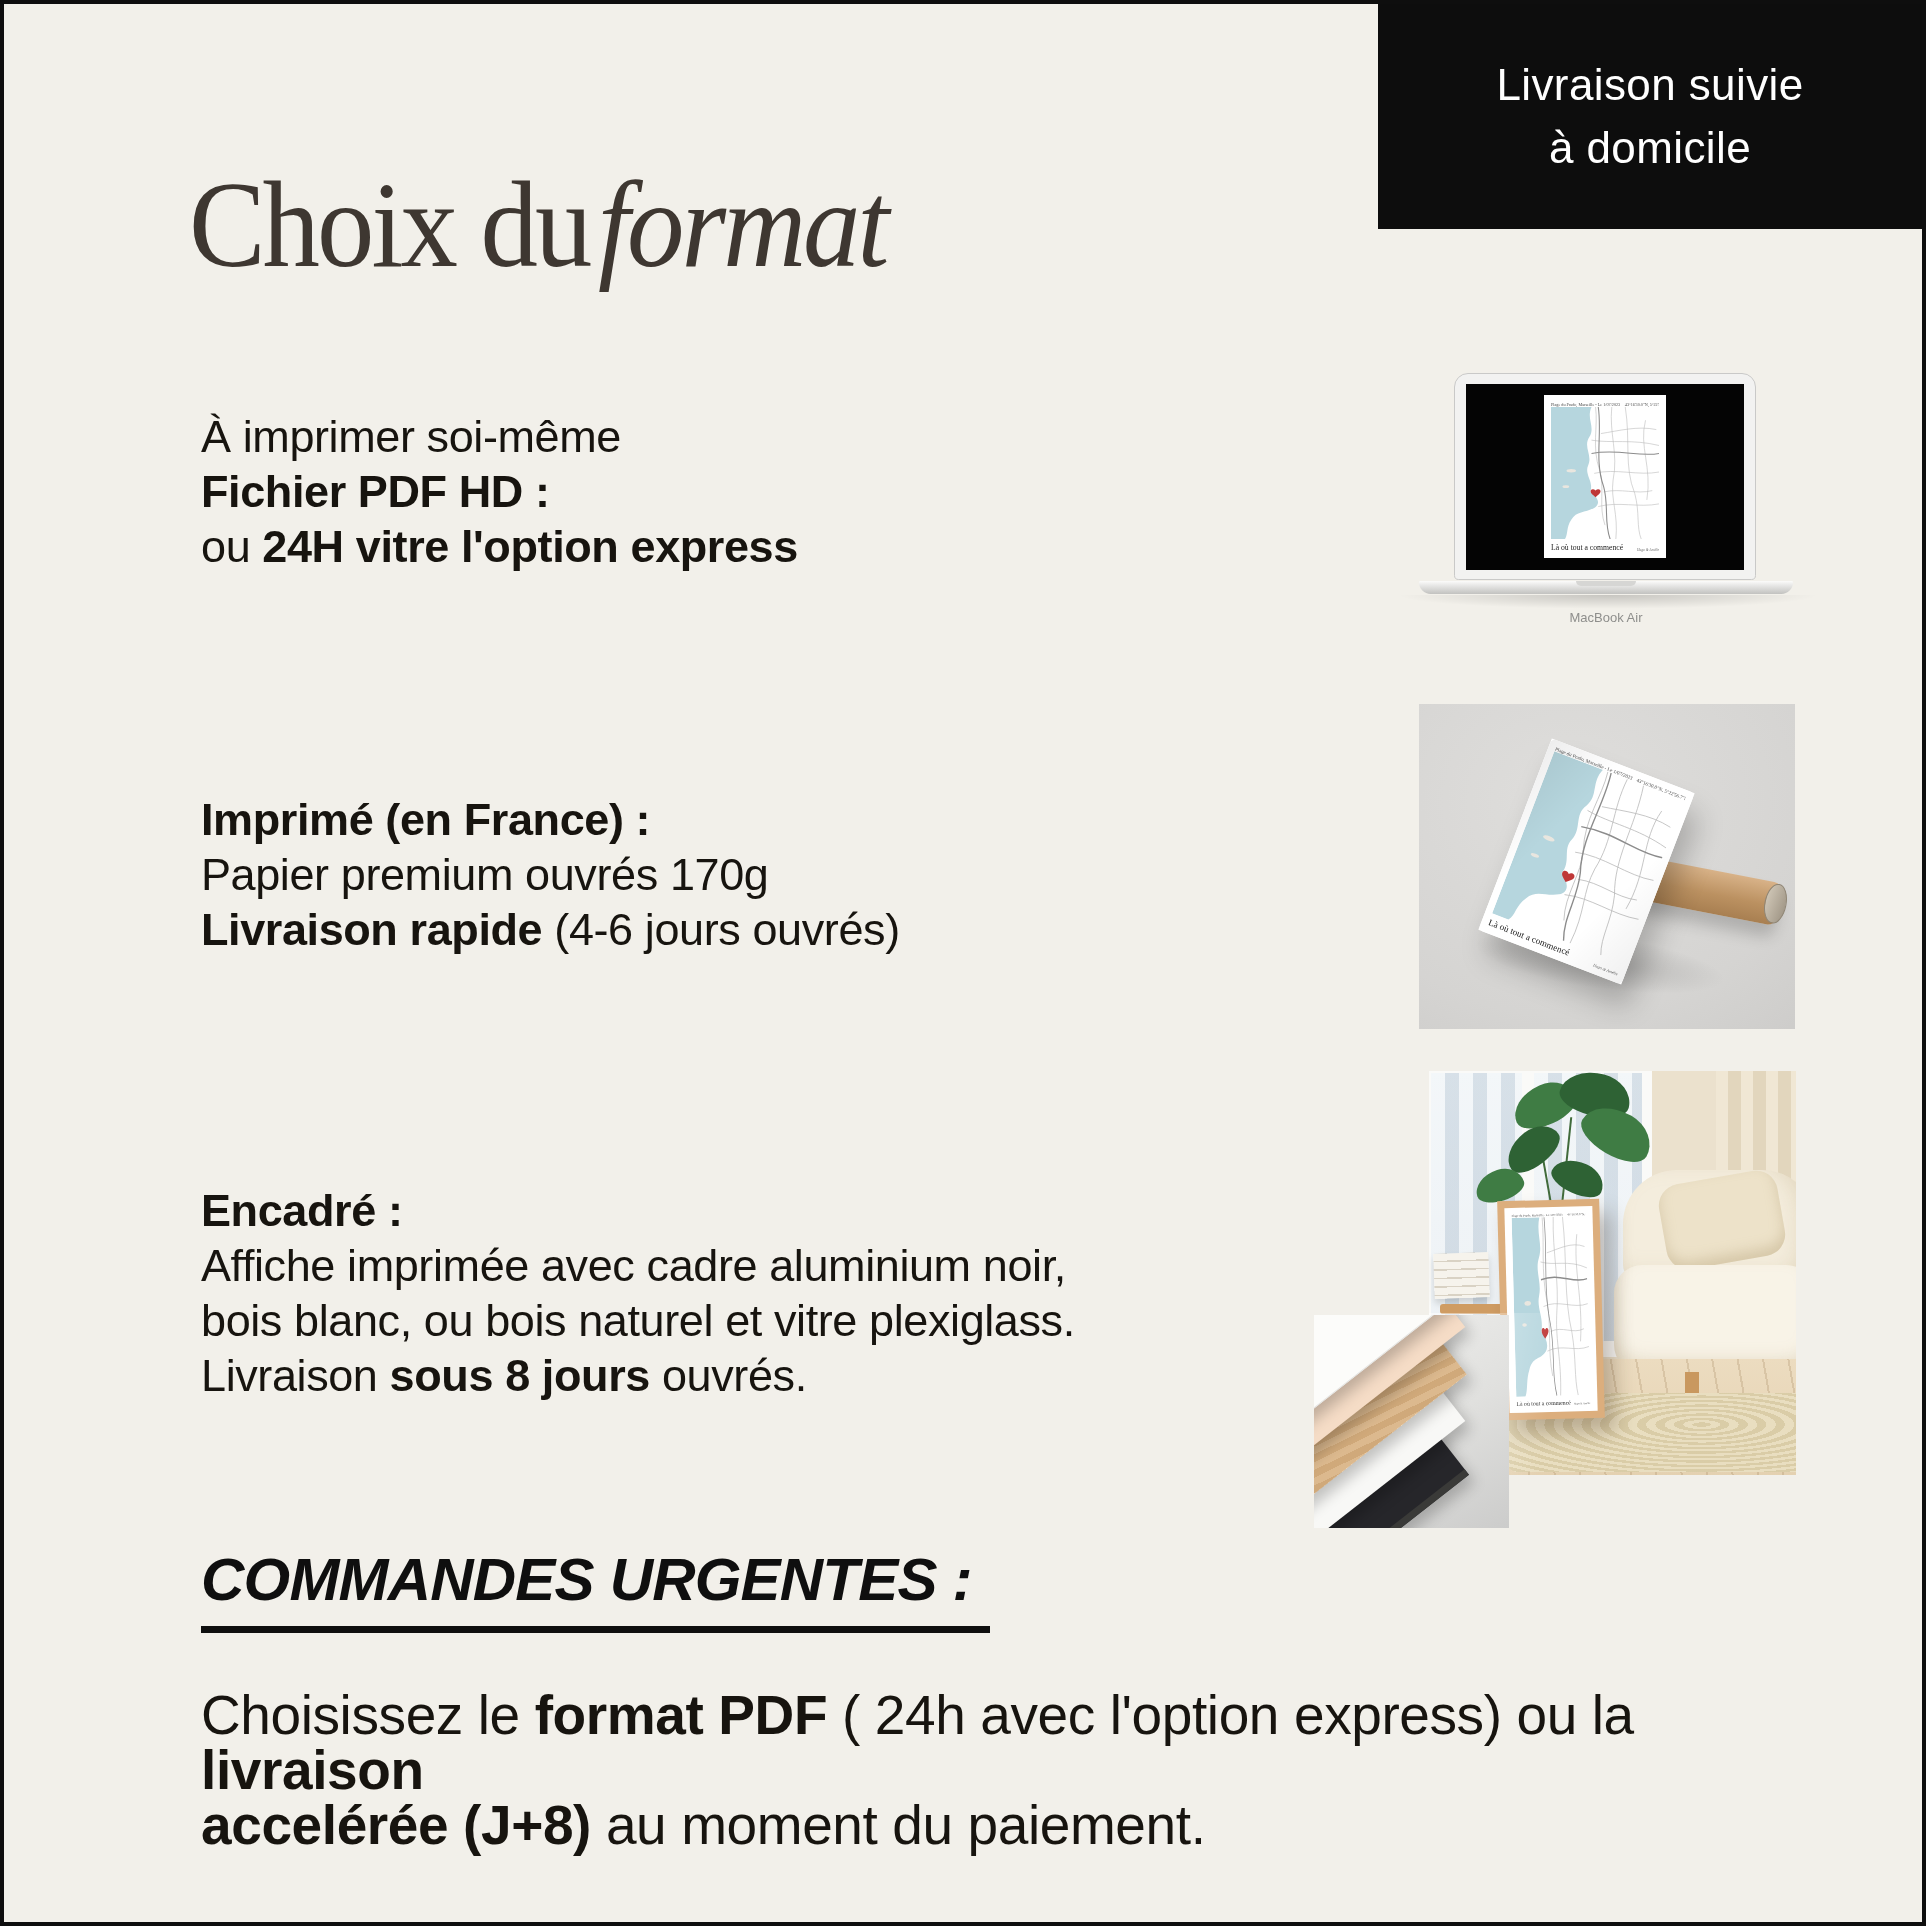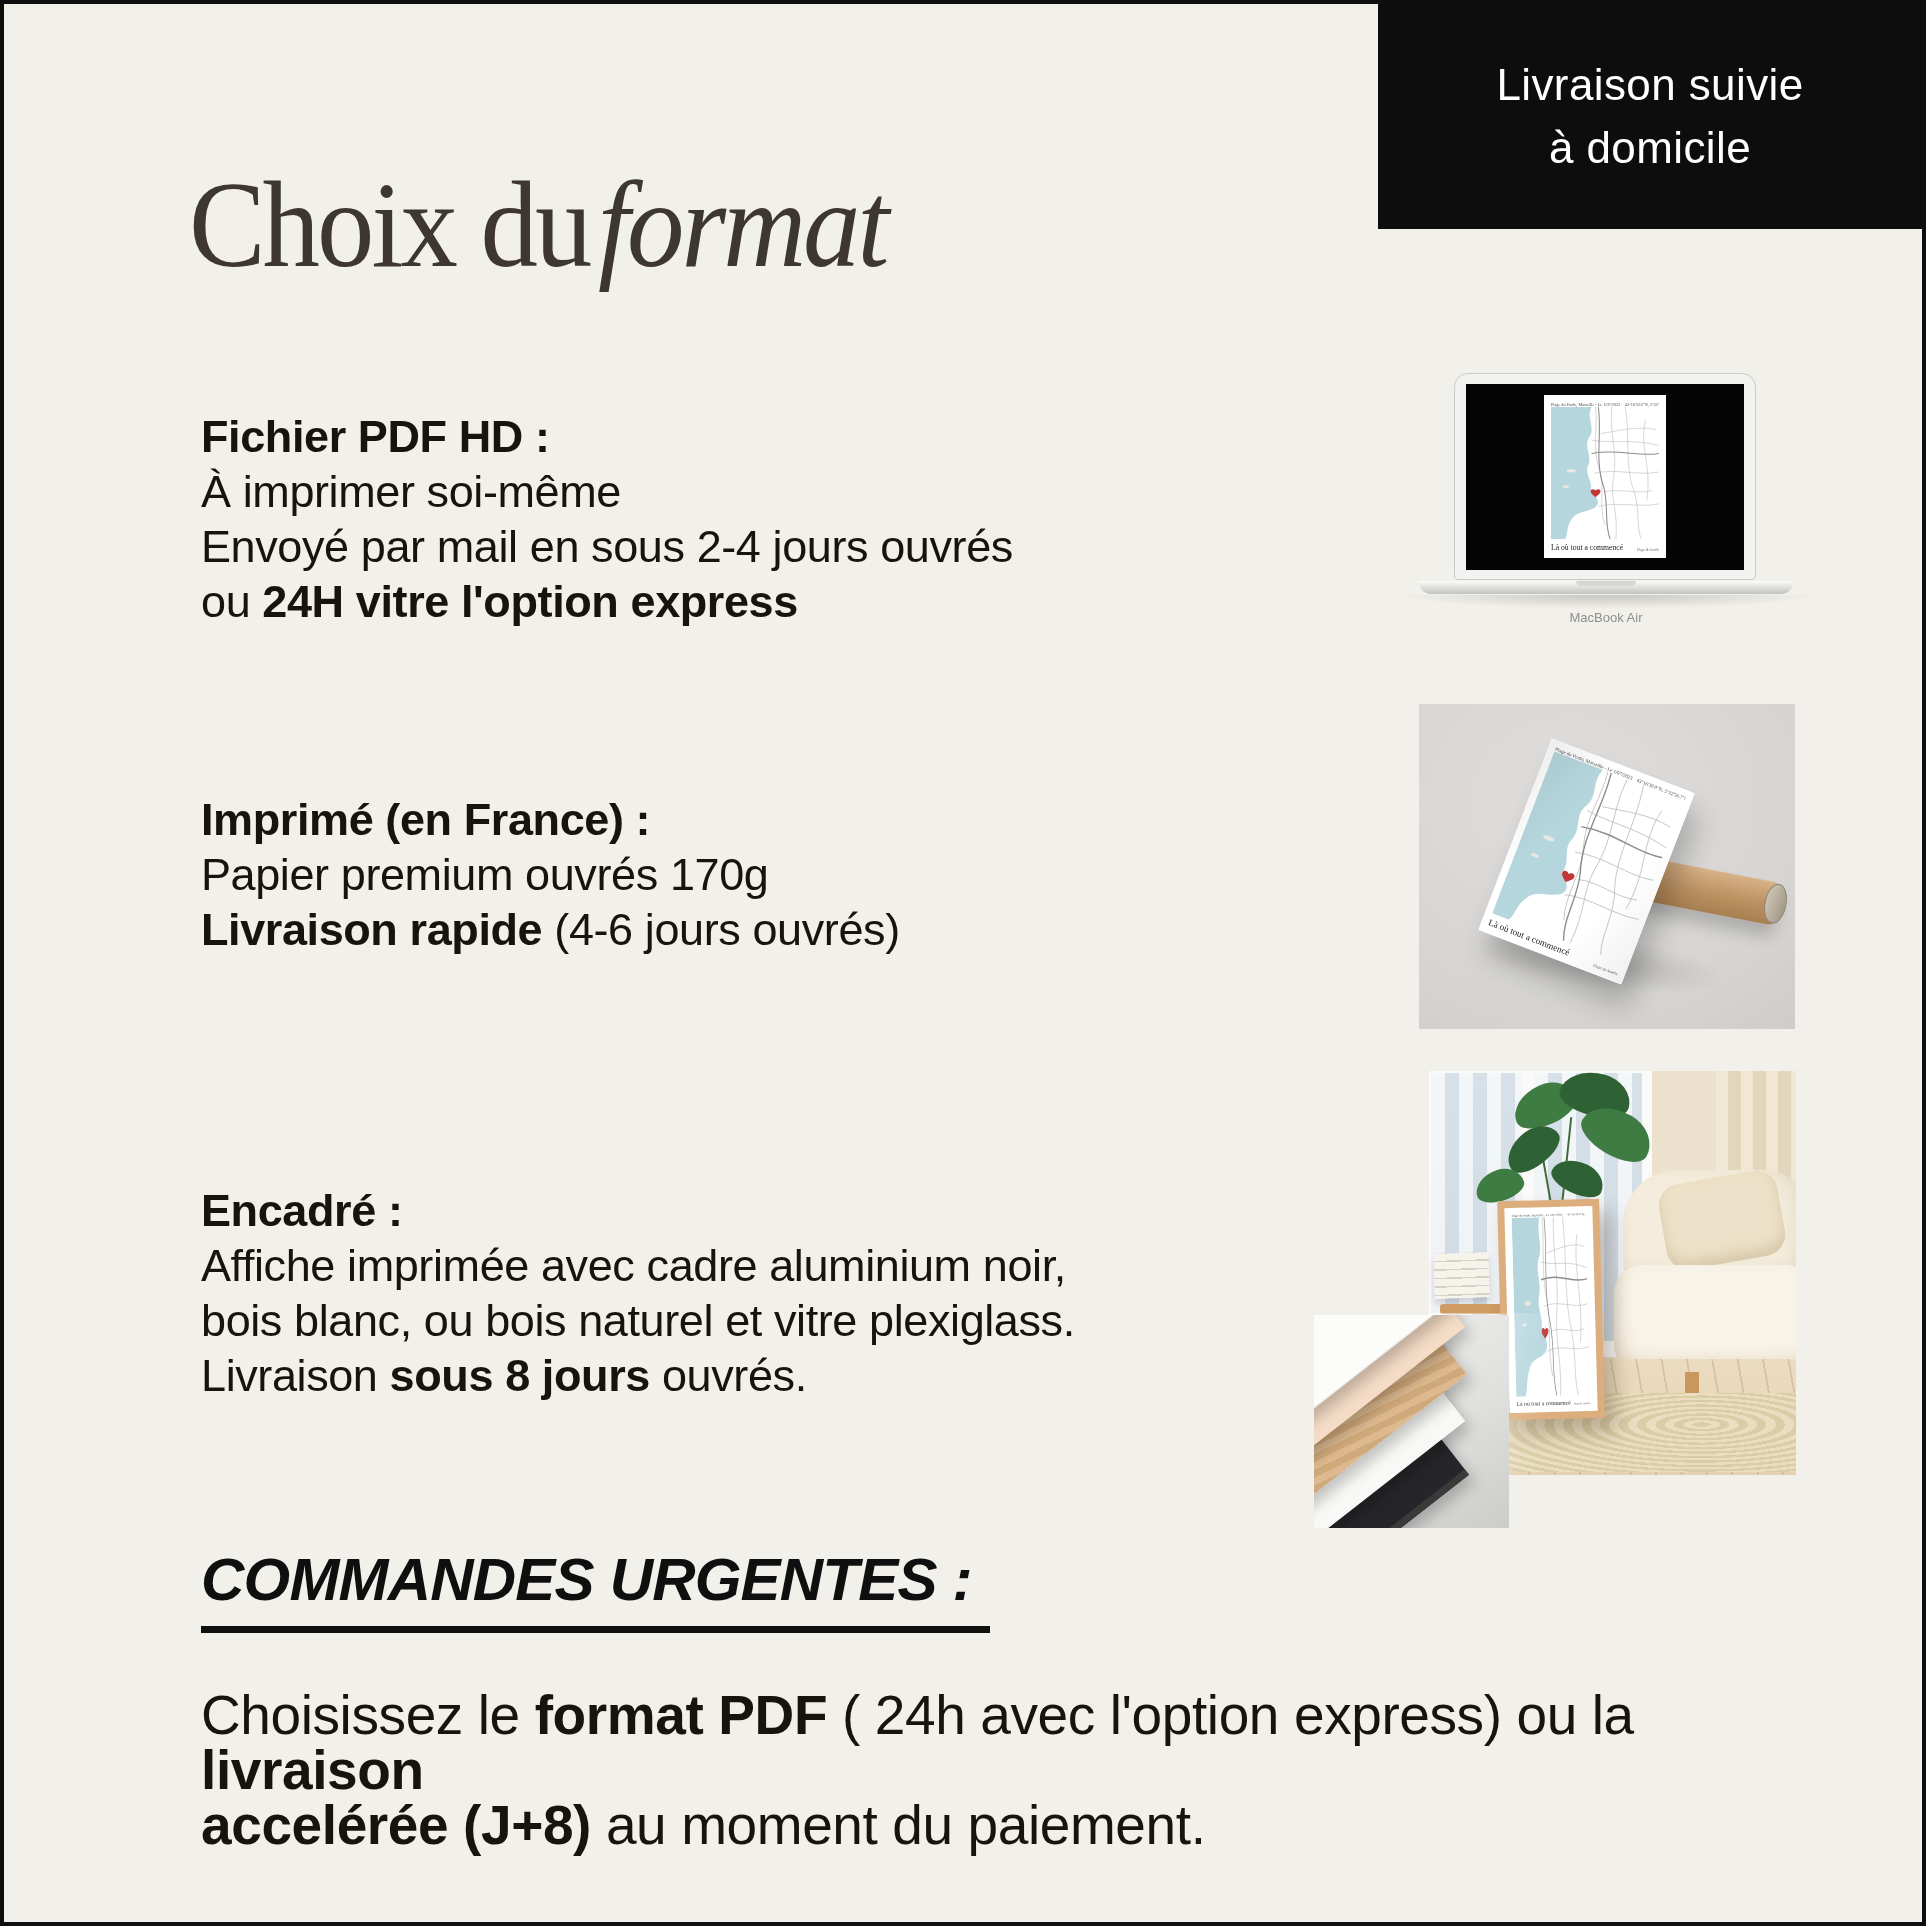--- a/index.html
+++ b/index.html
@@ -174,23 +174,22 @@
 <div class="canvas">
 
   <div class="badge">
     <div>Livraison suivie</div>
     <div>à domicile</div>
   </div>
 
   <h1 class="title"><span>Choix du</span><em>format</em></h1>
 
   <div class="sec" id="sec1">
+    <p class="ln"><span>À imprimer soi-même</span></p>
     <p class="ln"><span class="bd">Fichier PDF HD :</span></p>
-    <p class="ln"><span>À imprimer soi-même</span></p>
-    <p class="ln"><span>Envoyé par mail en sous 2-4 jours ouvrés</span></p>
     <p class="ln"><span>ou </span><span class="bd">24H vitre l'option express</span></p>
   </div>
 
   <div class="sec" id="sec2">
     <p class="ln"><span class="bd">Imprimé (en France) :</span></p>
     <p class="ln"><span>Papier premium ouvrés 170g</span></p>
     <p class="ln"><span class="bd">Livraison rapide</span><span> (4-6 jours ouvrés)</span></p>
   </div>
 
   <div class="sec" id="sec3">

